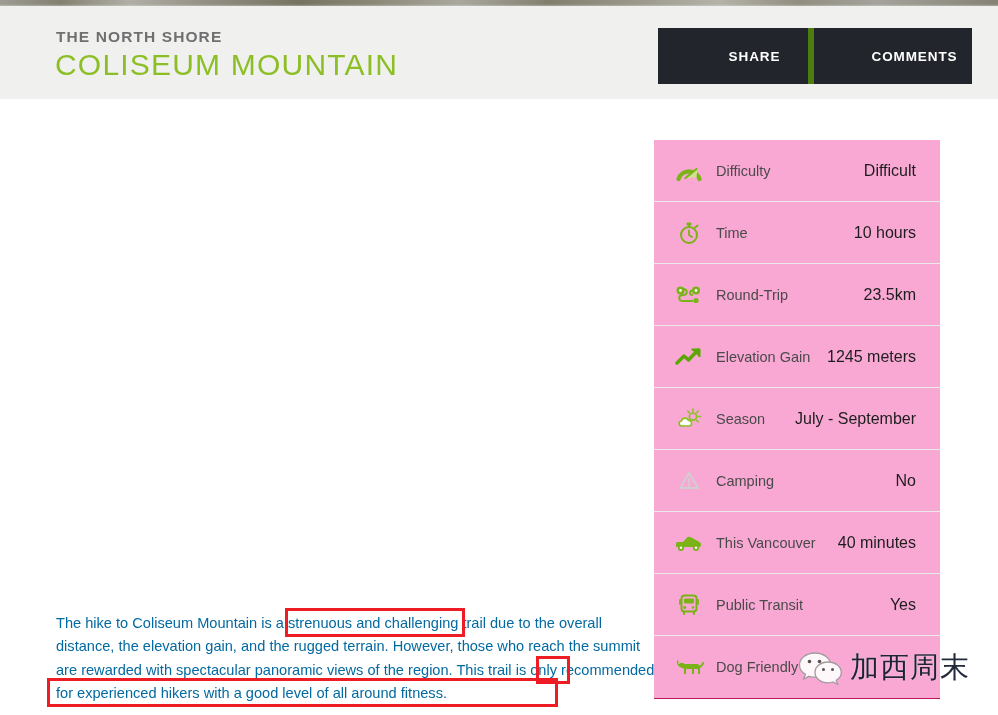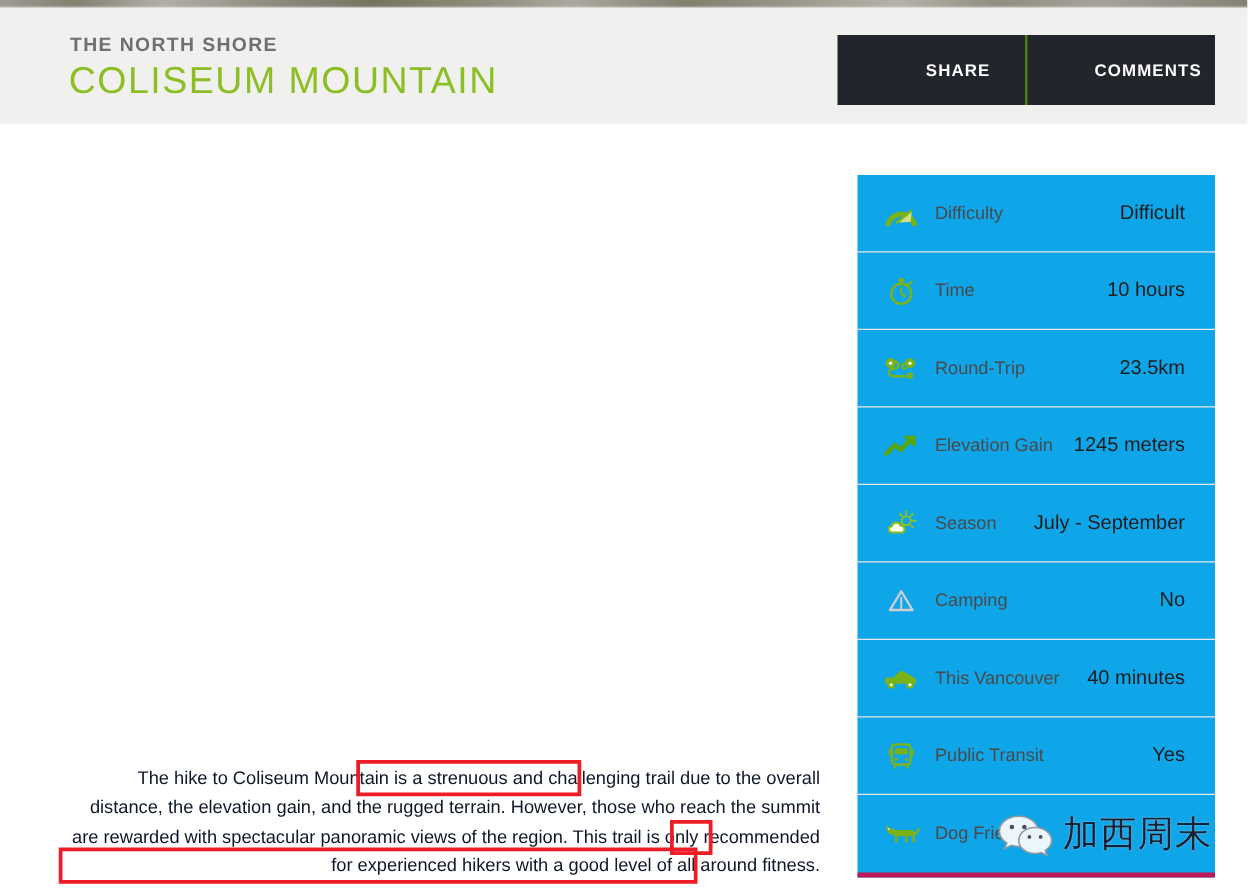--- a/index.html
+++ b/index.html
@@ -47,28 +47,28 @@
   }
   .hdr-btn {
     background: #22252b; color: #ffffff;
     font-size: 13.5px; font-weight: 700; letter-spacing: .9px;
     display: flex; align-items: center; justify-content: center;
     cursor: pointer; border: none;
     font-family: "Liberation Sans", sans-serif;
     padding-left: 43px;
   }
   .hdr-btn.share { width: 150px; }
-  .hdr-btn.comments { width: 152px; border-left: 2px solid #4d7c0f; }
+  .hdr-btn.comments { width: 164px; border-left: 6px solid #4d7c0f; }
 
   
   .info-panel {
-    position: absolute; left: 686px; top: 140px;
+    position: absolute; left: 654px; top: 140px;
     width: 286px;
-    background: #0ea5e9;
-    border-bottom: 4px solid #be185d;
+    background: #f9a8d4;
+    border-bottom: 1px solid #be185d;
   }
   .info-row {
     display: flex; align-items: center;
     height: 62px;
     border-bottom: 1px solid #e9e9e9;
     padding: 0 24px 0 18px;
   }
   .info-row:last-child { border-bottom: none; }
   .info-icon {
     width: 34px; height: 30px; flex: 0 0 34px;
@@ -82,21 +82,21 @@
   }
   .info-value {
     margin-left: auto;
     font-size: 16px; color: #1d1d1d; font-weight: 400;
     white-space: nowrap;
   }
 
   
   .body-copy {
     position: absolute; left: 56px; top: 612px; width: 600px;
-    font-size: 14.6px; line-height: 23.3px; color: #0f172a; text-align: right;
+    font-size: 14.6px; line-height: 23.3px; color: #0369a1;
   }
 
   
   .anno {
     position: absolute; border: 3px solid #ee1c25; pointer-events: none;
   }
   .anno-1 { left: 285px; top: 608px; width: 180px; height: 29px; }
   .anno-2 { left: 536px; top: 656px; width: 34px; height: 28px; }
   .anno-3 { left: 47px; top: 678px; width: 511px; height: 29px; }
 

